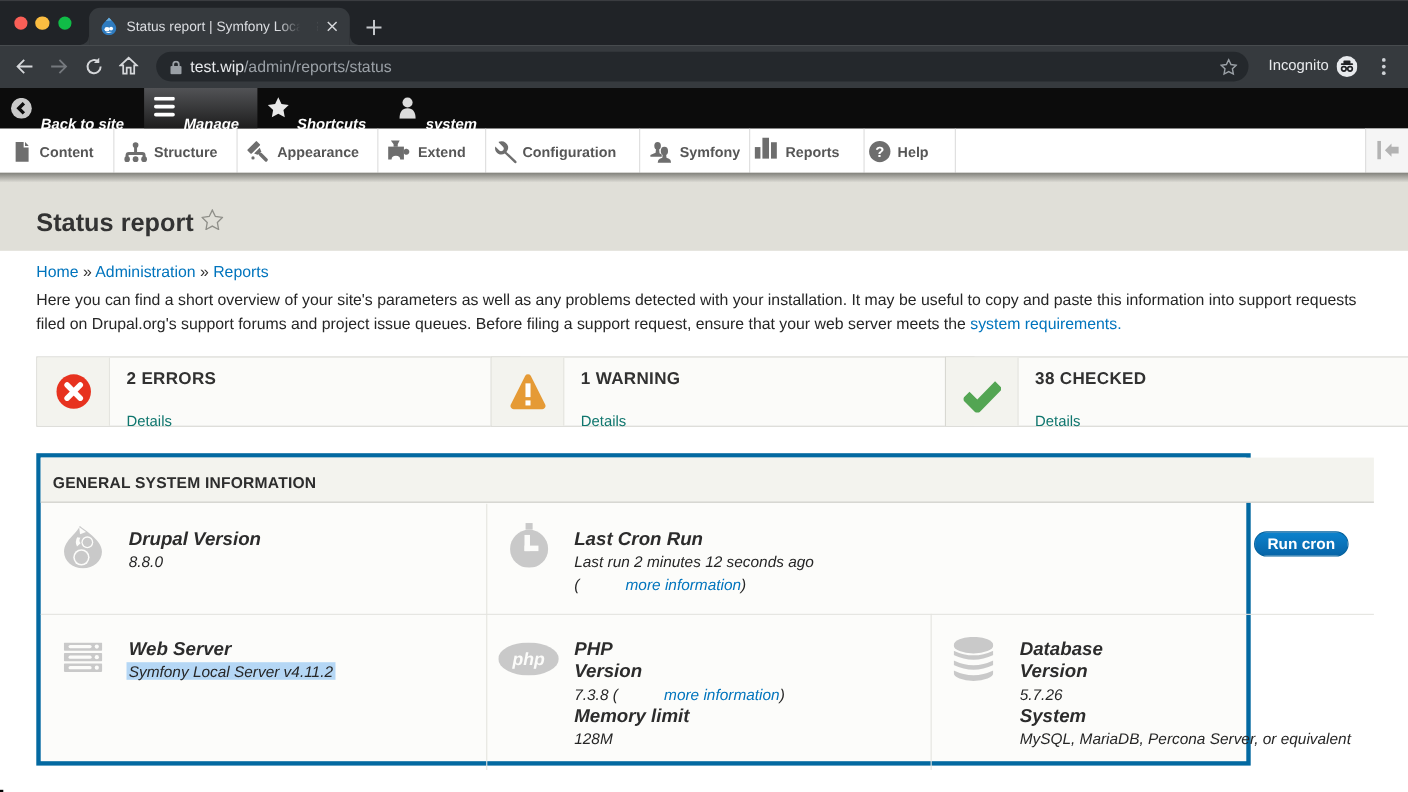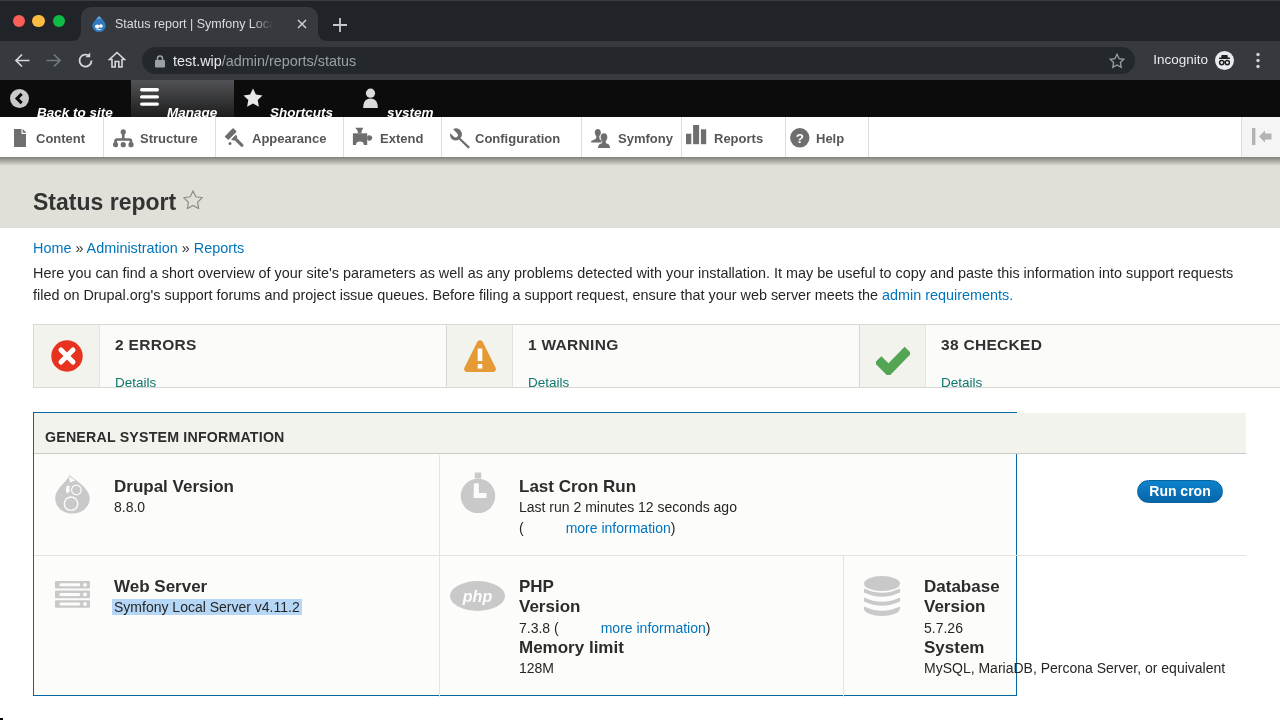--- a/index.html
+++ b/index.html
@@ -41,23 +41,23 @@
 #intro a { color:#0074bd; }
 
 
 .card { position:absolute; top:324px; width:440px; height:64px; background:#fbfbf9; border:1px solid #d8d8d2; }
 .card .icell { position:absolute; left:0; top:0; width:66px; height:62px; background:#f3f3ee; border-right:1px solid #e4e4df; }
 .card .ctext { position:absolute; left:81px; top:11px; }
 .card .num { font-size:15.5px; font-weight:bold; color:#313131; letter-spacing:0.3px; }
 .card .det { font-size:13.5px; color:#0f766e; margin-top:21px; }
 
 
-#panel { position:absolute; left:33px; top:412px; width:984px; height:284px; background:#fcfcfa; border:1px solid #0369a1; }
+#panel { position:absolute; left:33px; top:412px; width:1104px; height:284px; background:#fcfcfa; border:4px solid #0369a1; }
 #panel .phead { position:absolute; left:0; top:0; width:1212px; height:41px; background:#f3f3ee; border-bottom:1px solid #cbcbc5; font-size:14.2px; font-weight:bold; color:#2d2d2d; letter-spacing:0.2px; line-height:49px; padding-left:11px; }
-.cell { position:absolute; }
+.cell { position:absolute;font-style:italic; }
 .cell .title { font-size:17px; font-weight:bold; color:#2c2c2c; white-space:nowrap; line-height:20.3px; }
 .cell .line { font-size:14px; color:#262626; white-space:nowrap; line-height:20.3px; }
 .cell a { color:#0074bd;margin-left:42px; }
 #runcron { position:absolute; left:1103px; top:67px; width:86px; height:23px; border-radius:12px; background:linear-gradient(180deg,#0c82cd,#0765a8); border:1px solid 
 #06639e; color:#fff; font-size:14px; font-weight:bold; text-align:center; line-height:21px; }
 .vline { position:absolute; top:0; width:1px; background:#e4e4df; }
 #rowsep { position:absolute; left:0; top:142px; width:1212px; height:1px; background:#e4e4df; }
 .hilite { background:#b5d7f5; padding:0 2px; margin-left:-2px; }
 #dot { position:absolute; left:0; top:717.5px; width:2.5px; height:2.5px; background:#000; }
 </style>
@@ -244,21 +244,21 @@
 
 <div id="pagehead">
   <h1>Status report</h1>
   <svg style="position:absolute;left:183px;top:33px;" width="20" height="19" viewBox="0 0 20 19">
       <path d="M10 1 L12.8 6.8 L19.2 7.7 L14.6 12.2 L15.7 18.6 L10 15.5 L4.3 18.6 L5.4 12.2 L0.8 7.7 L7.2 6.8 Z" fill="none" stroke="#8f8f89" stroke-width="1.2"></path>
     </svg>
 </div>
 
 <div id="crumbs"><a>Home</a> » <a>Administration</a> » <a>Reports</a></div>
 
-<div id="intro">Here you can find a short overview of your site's parameters as well as any problems detected with your installation. It may be useful to copy and paste this information into support requests<br>filed on Drupal.org's support forums and project issue queues. Before filing a support request, ensure that your web server meets the <a>admin requirements.</a></div>
+<div id="intro">Here you can find a short overview of your site's parameters as well as any problems detected with your installation. It may be useful to copy and paste this information into support requests<br>filed on Drupal.org's support forums and project issue queues. Before filing a support request, ensure that your web server meets the <a>system requirements.</a></div>
 
 <div class="card" style="left:33px;">
   <div class="icell">
     <svg style="position:absolute;left:17px;top:15px;" width="32" height="32" viewBox="0 0 32 32">
         <circle cx="16" cy="16" r="15.7" fill="#e7321f"></circle>
         <path d="M10 10 L22 22 M22 10 L10 22" stroke="#fff" stroke-width="5" stroke-linecap="round"></path>
       </svg>
   </div>
   <div class="ctext">
       <div class="num">2 ERRORS</div>

